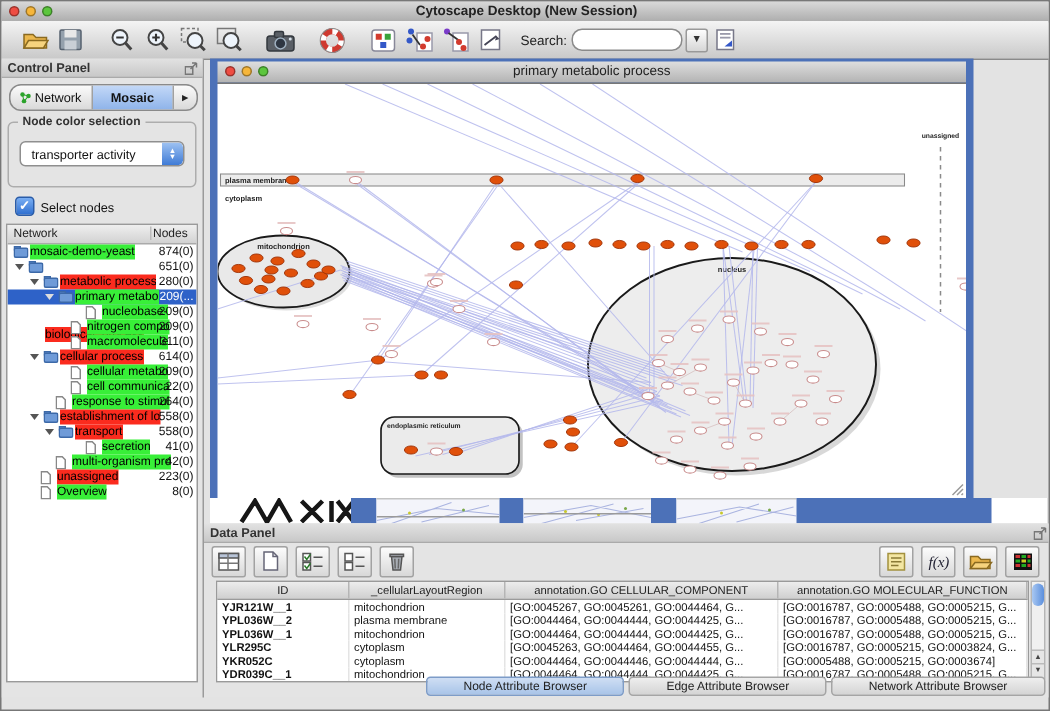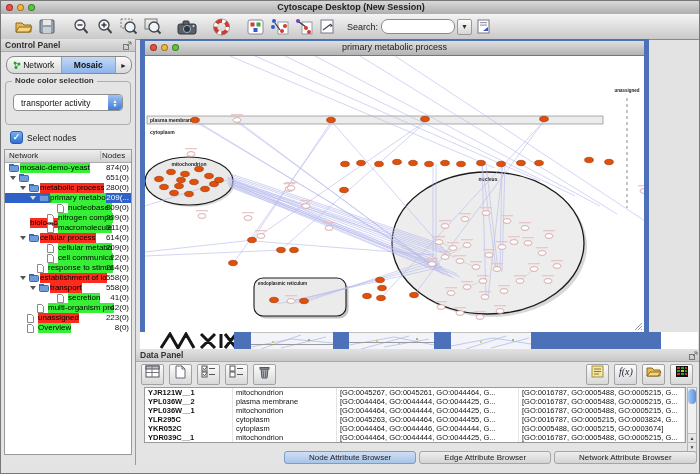--- a/index.html
+++ b/index.html
@@ -62,21 +62,21 @@
   .vw-canvas{position:relative;height:276px;background:#fff;overflow:hidden;}
   .grip{position:absolute;right:1px;bottom:1px;}
   
   .strip{position:absolute;left:139px;top:331px;width:558px;height:17px;background:#fff;overflow:hidden;}
   .strip .blue{position:absolute;top:0;height:17px;background:#4c71b8;}
   .frag{position:absolute;top:0;height:17px;background:#f3f4fa;border-top:1px solid #c3c3c3;overflow:hidden;}
   
   .dpanel{position:absolute;left:135px;top:348px;width:565px;height:116px;background:#e4e4e4;}
   .dp-tools{position:absolute;left:0;top:13px;width:100%;height:24px;display:flex;align-items:center;}
   .dbtn{width:21px;height:19px;border:1px solid #a2a2a2;border-radius:2px;background:linear-gradient(#fcfcfc,#d8d8d8);
-     margin-left:5px;display:flex;justify-content:center;flex:0 0 auto;}
+     margin-left:5px;display:flex;align-items:center;justify-content:center;flex:0 0 auto;}
   .dp-spring{flex:1;}
   .dtable{position:absolute;left:8px;top:38px;width:540px;background:#fff;border:1px solid #9a9a9a;box-sizing:content-box;}
   .dhead{display:flex;height:11px;background:linear-gradient(#ededed,#cfcfcf);border-bottom:1px solid #9a9a9a;font-size:7.5px;color:#222;}
   .dhead>div{border-right:1px solid #b5b5b5;text-align:center;line-height:11px;overflow:hidden;box-sizing:border-box;}
   .drow{display:flex;height:9px;font-size:7.5px;line-height:9px;background:#fff;}
   .drow>div{border-right:1px solid #e4e4e4;padding:0 3px;overflow:hidden;white-space:nowrap;box-sizing:border-box;}
   .drow .c0{font-weight:bold;}
   .c0{width:88px;} .c1{width:104px;} .c2{width:182px;} .c3{width:166px;}
   .vsb{position:absolute;left:551px;top:38px;width:10px;height:66px;background:#f0f0f0;border:1px solid #b5b5b5;box-sizing:border-box;}
   .vsb .thumb{position:absolute;left:0;top:1px;width:8px;height:15px;border-radius:4px;background:linear-gradient(90deg,#a9c8f2,#5b8fdd);}
@@ -721,20 +721,26 @@
             <rect x="6" y="5" width="3" height="2" fill="#cc2"></rect>
             <rect x="10" y="5" width="2" height="2" fill="#2a2"></rect>
             <rect x="2" y="8" width="3" height="2" fill="#c33"></rect>
             <rect x="6" y="8" width="3" height="2" fill="#2a2"></rect>
             <rect x="10" y="8" width="2" height="2" fill="#c33"></rect>
           </svg>
         </div>
       <div style="width:8px;"></div>
     </div>
     <div class="dtable">
+      <div class="dhead" id="dp-head">
+          <div class="c0">ID</div>
+          <div class="c1">_cellularLayoutRegion</div>
+          <div class="c2">annotation.GO CELLULAR_COMPONENT</div>
+          <div class="c3">annotation.GO MOLECULAR_FUNCTION</div>
+        </div>
       <div id="dp-body">
           <div class="drow">
             <div class="c0">YJR121W__1</div>
             <div class="c1">mitochondrion</div>
             <div class="c2">[GO:0045267, GO:0045261, GO:0044464, G...</div>
             <div class="c3">[GO:0016787, GO:0005488, GO:0005215, G...</div>
           </div>
           <div class="drow">
             <div class="c0">YPL036W__2</div>
             <div class="c1">plasma membrane</div>

